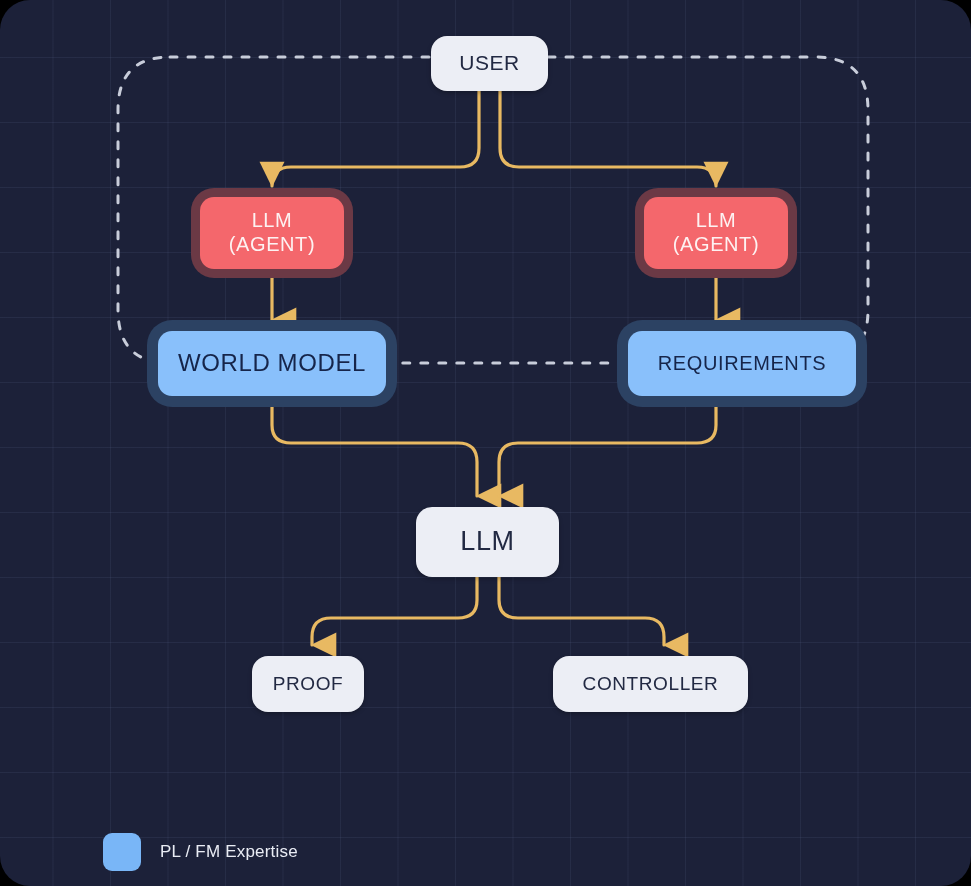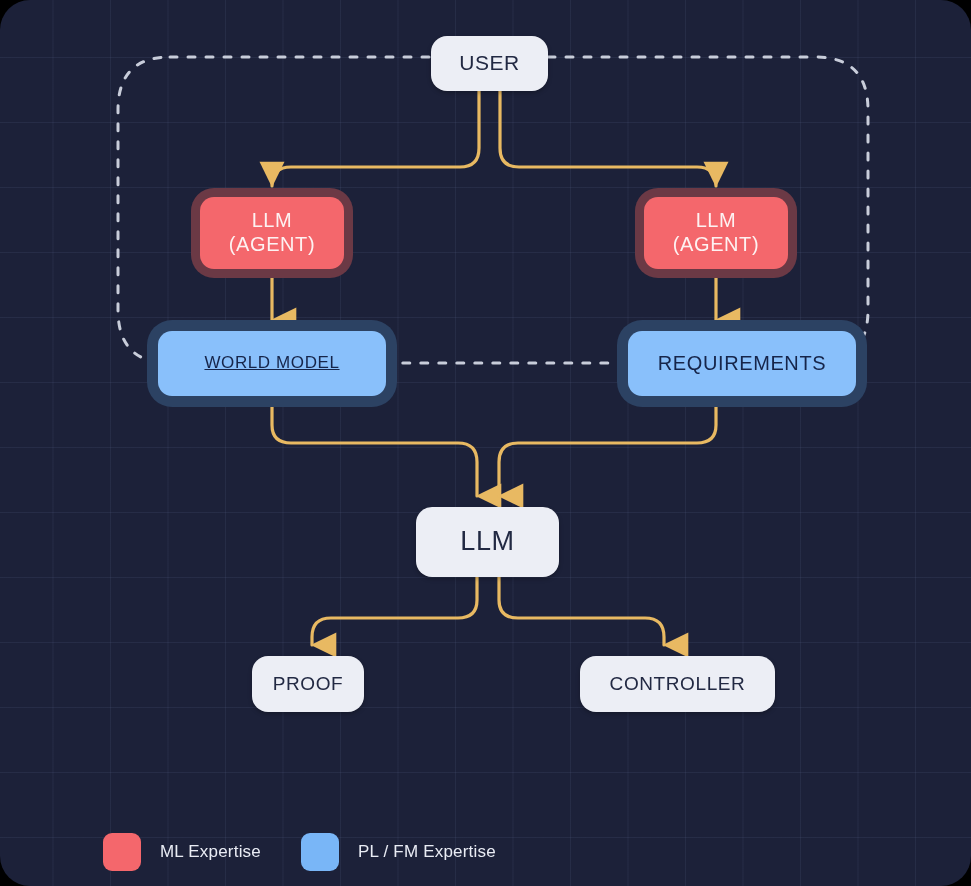--- a/index.html
+++ b/index.html
@@ -83,25 +83,25 @@
     background: #89c0fb;
     color: #16254a;
     border-radius: 14px;
     box-shadow: 0 0 0 11px #2c4263;
   }
 
   
   #node-user        { left: 431px; top: 36px;  width: 117px; height: 55px;  font-size: 21px; }
   #node-llm-agent-l { left: 200px; top: 197px; width: 144px; height: 72px;  font-size: 20px; }
   #node-llm-agent-r { left: 644px; top: 197px; width: 144px; height: 72px;  font-size: 20px; }
-  #node-world-model { left: 158px; top: 331px; width: 228px; height: 65px;  font-size: 17px; text-decoration: underline; }
+  #node-world-model { left: 158px; top: 331px; width: 228px; height: 65px;  font-size: 24px; }
   #node-requirements{ left: 601px; top: 331px; width: 228px; height: 65px;  font-size: 20px; margin-left: 27px; }
   #node-llm-center  { left: 416px; top: 507px; width: 143px; height: 70px;  font-size: 27px; }
   #node-proof       { left: 252px; top: 656px; width: 112px; height: 56px;  font-size: 19px; }
-  #node-controller  { left: 580px; top: 656px; width: 195px; height: 56px;  font-size: 19px; }
+  #node-controller  { left: 553px; top: 656px; width: 195px; height: 56px;  font-size: 19px; }
 
   
   #legend {
     position: absolute;
     left: 103px;
     top: 833px;
     display: flex;
     align-items: center;
     gap: 0;
   }
@@ -179,22 +179,18 @@
   <div class="node blue" id="node-requirements">REQUIREMENTS</div>
 
   <div class="node light" id="node-llm-center">LLM</div>
 
   <div class="node light" id="node-proof">PROOF</div>
 
   <div class="node light" id="node-controller">CONTROLLER</div>
 
   <div id="legend">
     <div class="legend-item">
-      <span class="swatch red"></span>
-      <span class="legend-label">ML Expertise</span>
-    </div>
-    <div class="legend-item">
       <span class="swatch blue"></span>
       <span class="legend-label">PL / FM Expertise</span>
     </div>
   </div>
 
 </div>
 
 </body></html>

